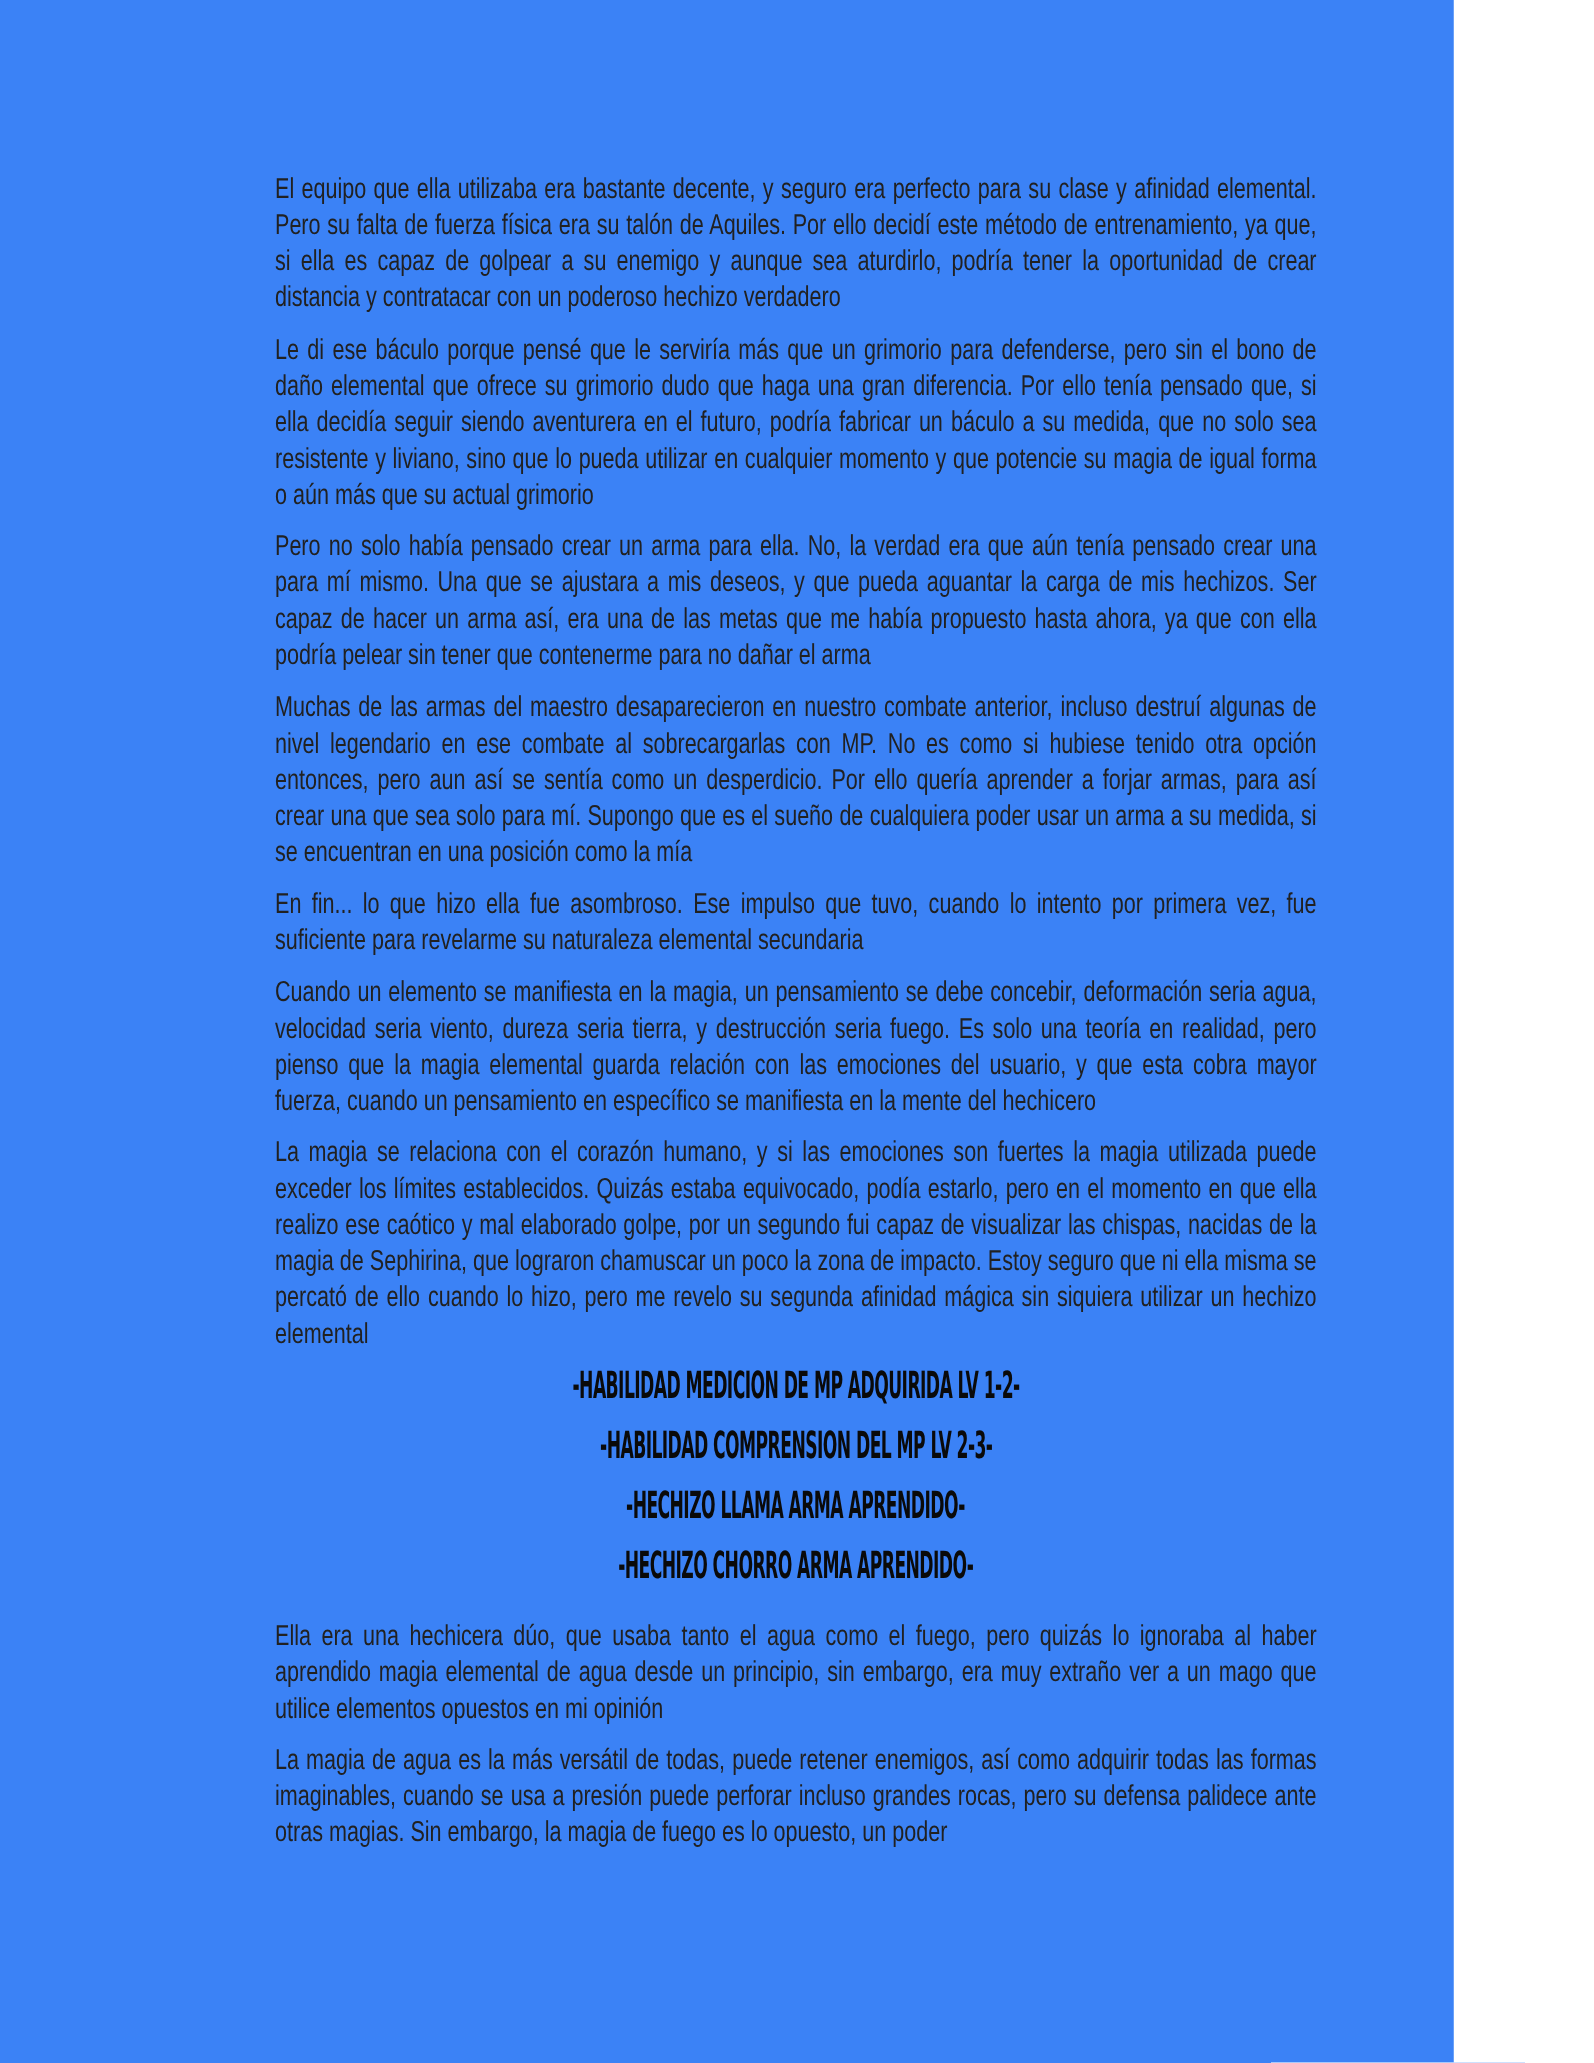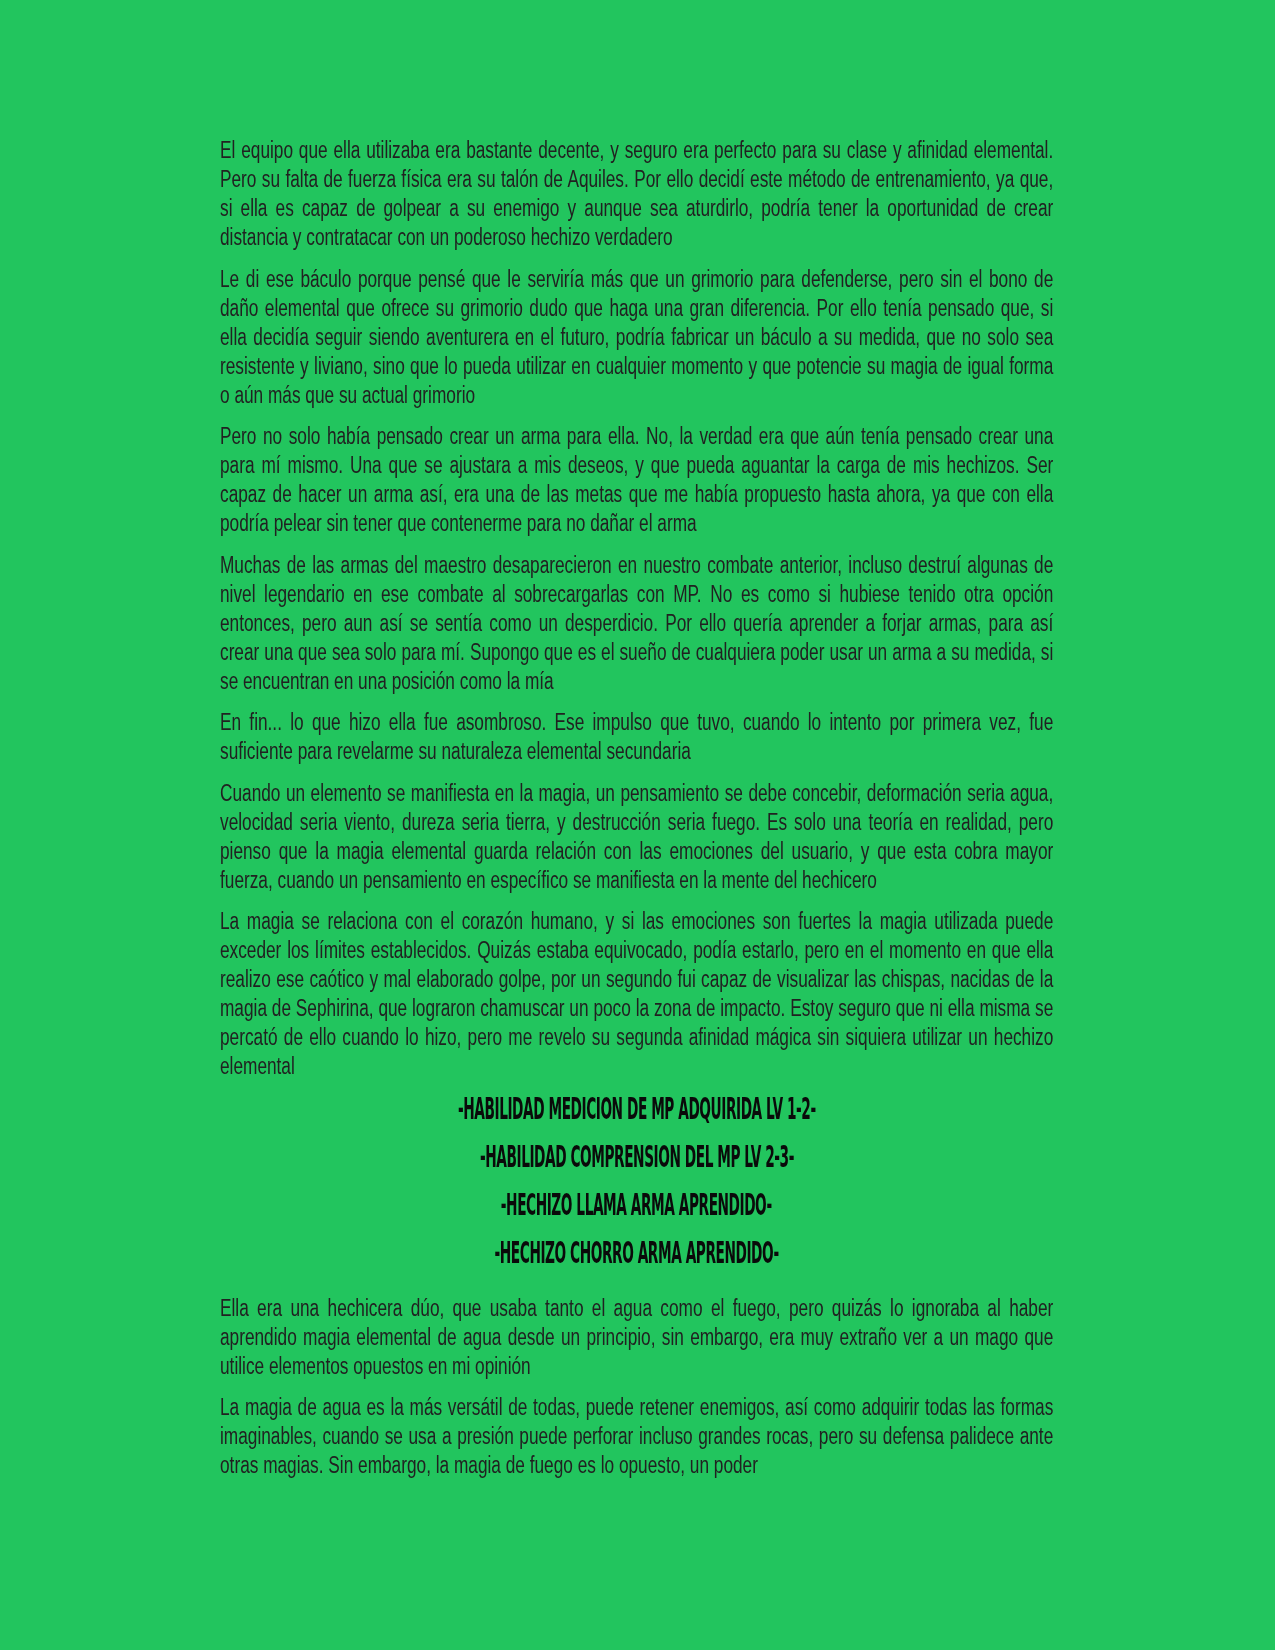--- a/index.html
+++ b/index.html
@@ -2,23 +2,23 @@
 <html><head>
 <meta charset="utf-8">
 <style>
   html, body {
     margin: 0;
     padding: 0;
     background: #ffffff;
   }
   .page {
     position: relative;
-    width: 1275px;
+    width: 1163px;
     height: 1650px;
-    background: #22c55e;
+    background: #3b82f6;
     overflow: hidden;
     font-family: "Liberation Sans", sans-serif;
     text-decoration: underline;
   }
   .content {
     position: absolute;
     left: 220px;
     top: 136px;
     width: 1111px;
     transform: scaleX(0.75);

